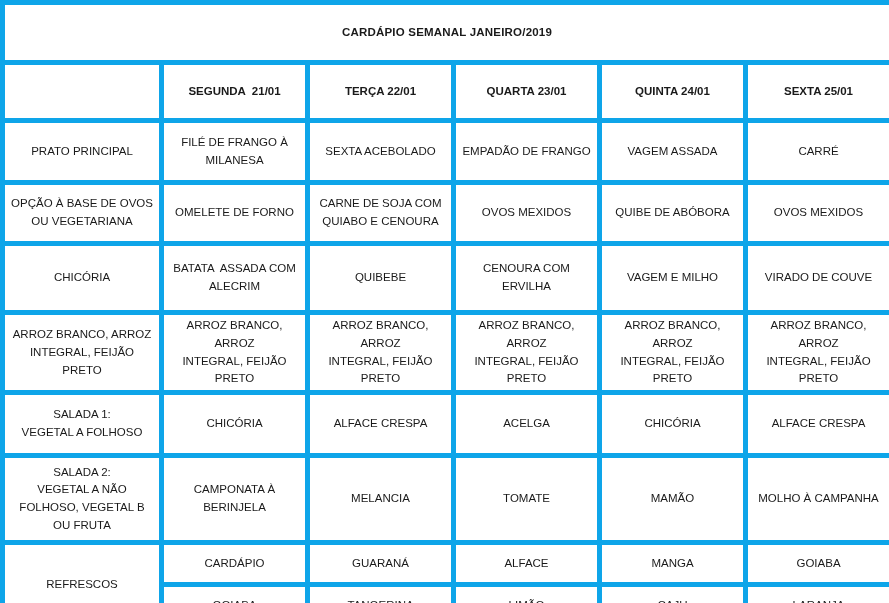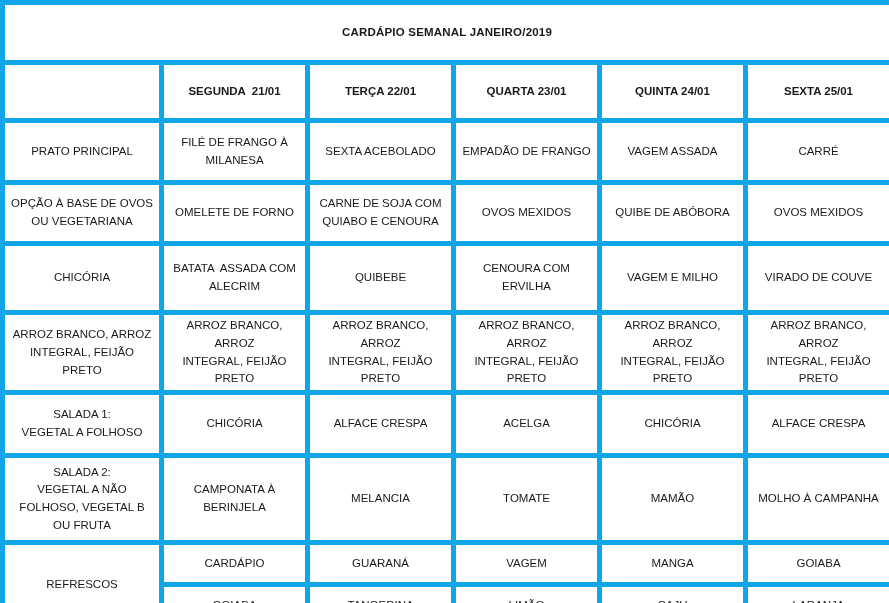--- a/index.html
+++ b/index.html
@@ -126,21 +126,21 @@
         <td>CAMPONATA À BERINJELA</td>
         <td>MELANCIA</td>
         <td>TOMATE</td>
         <td>MAMÃO</td>
         <td>MOLHO À CAMPANHA</td>
       </tr>
       <tr style="height:42px">
         <td class="label-cell" rowspan="2">REFRESCOS</td>
         <td>CARDÁPIO</td>
         <td>GUARANÁ</td>
-        <td>VAGEM</td>
+        <td>ALFACE</td>
         <td>MANGA</td>
         <td>GOIABA</td>
       </tr>
       <tr style="height:42px">
         <td>GOIABA</td>
         <td>TANGERINA</td>
         <td>LIMÃO</td>
         <td>CAJU</td>
         <td>LARANJA</td>
       </tr>

